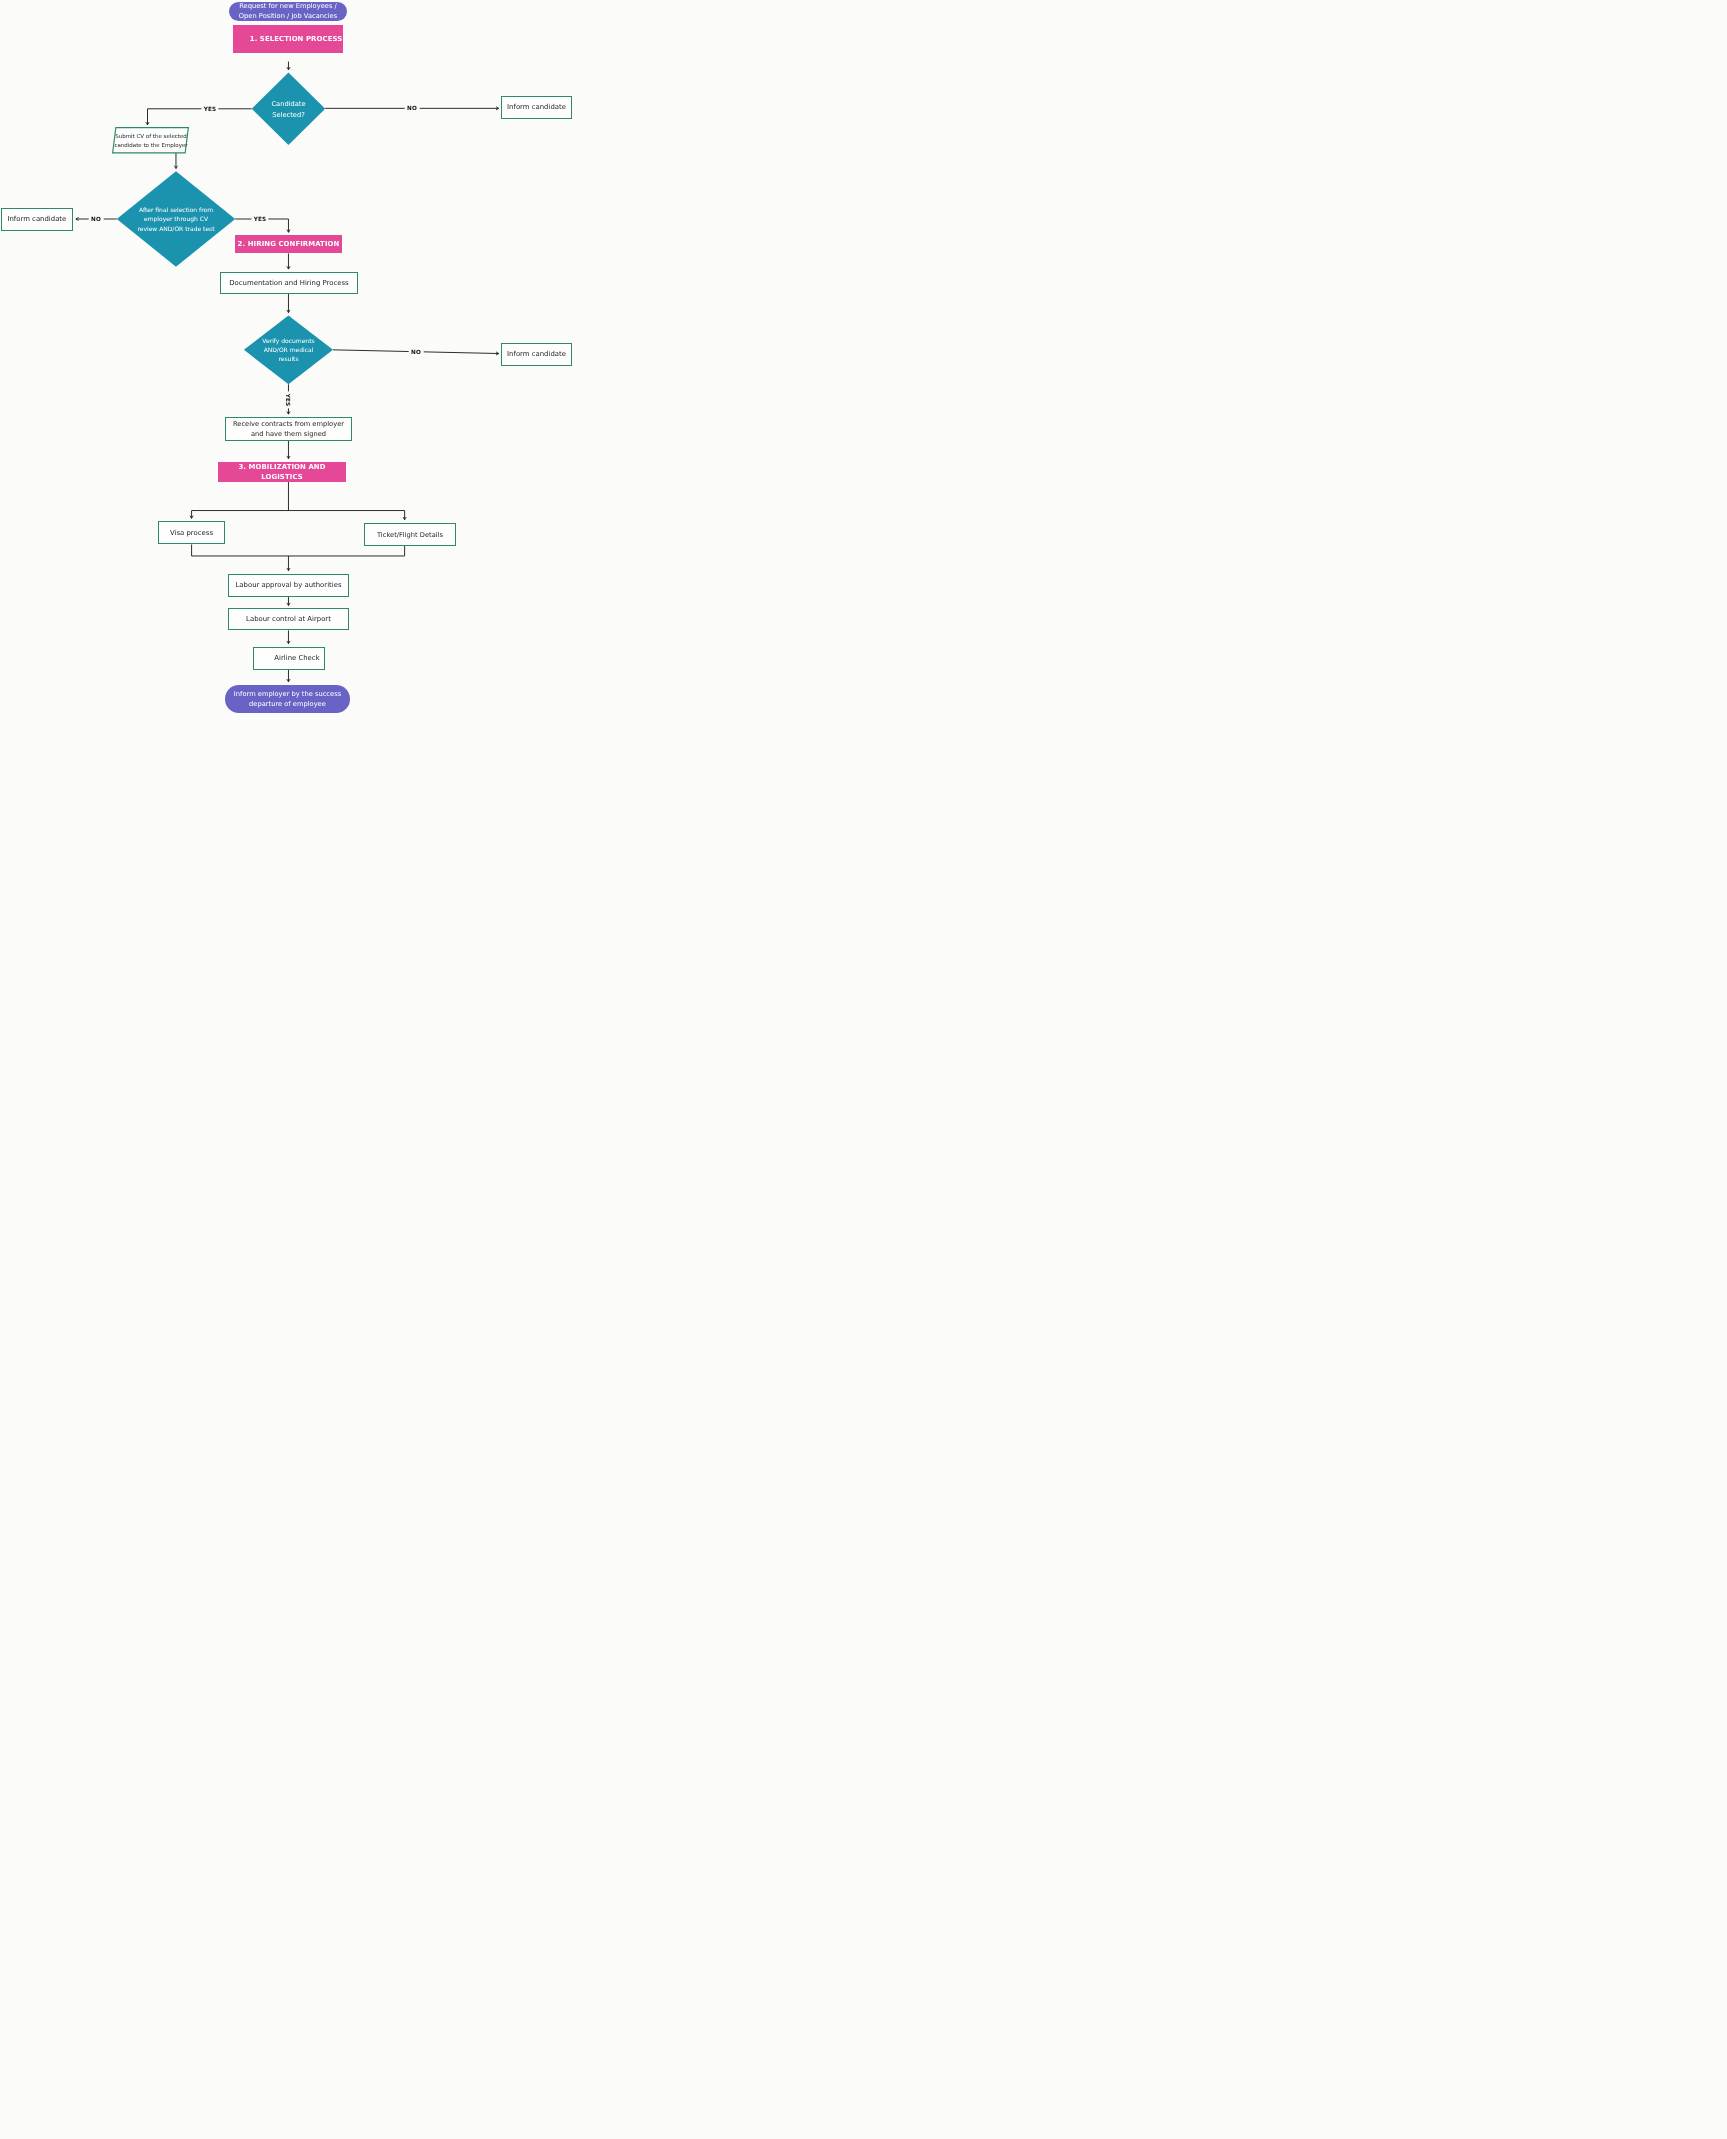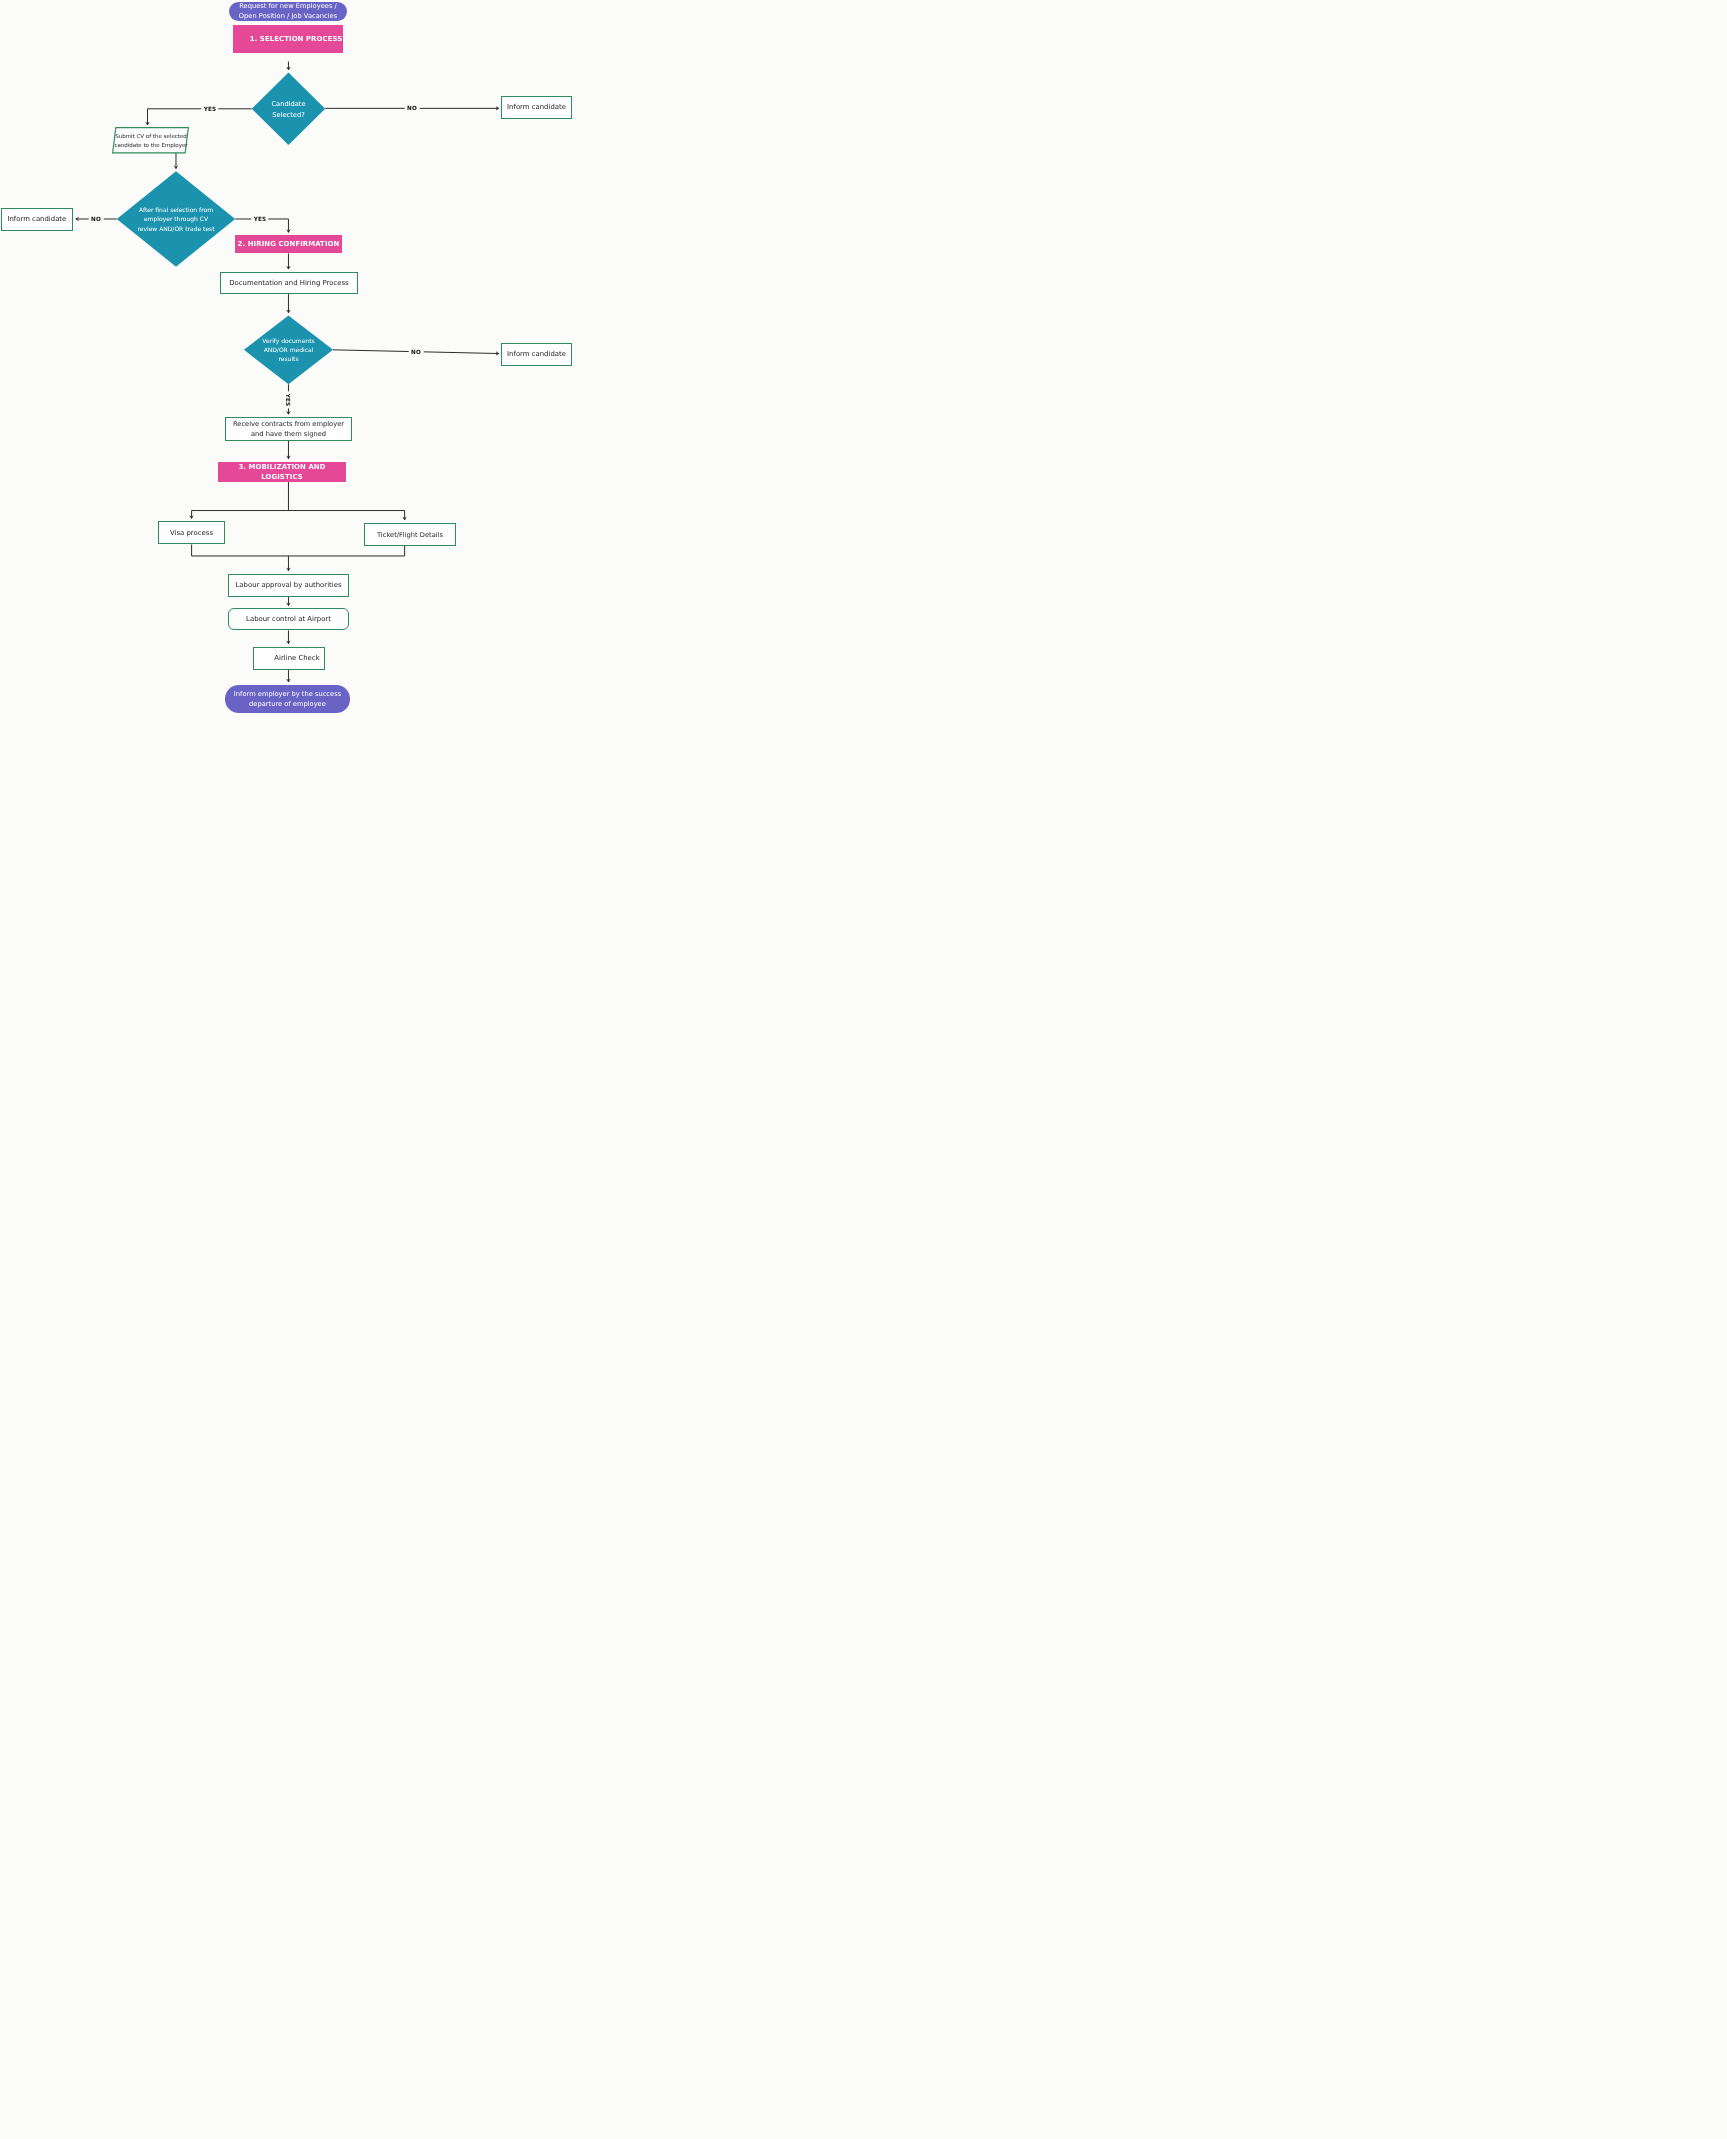--- a/index.html
+++ b/index.html
@@ -32,21 +32,21 @@
   #n-inform2{left:0.9px;top:208px;width:72px;height:23px;}
   #n-hiring{left:235px;top:235px;width:107px;height:18.4px;}
   #n-doc{left:220px;top:272px;width:138px;height:22px;}
   #t-d3{left:244px;top:315px;width:89px;height:69px;font-size:6px;}
   #n-inform3{left:501px;top:343px;width:71px;height:23px;}
   #n-receive{left:225px;top:417px;width:127px;height:24px;font-size:6.7px;}
   #n-mobilization{left:218px;top:462px;width:128px;height:20px;}
   #n-visa{left:158px;top:521px;width:67px;height:23.4px;}
   #n-ticket{left:364px;top:523px;width:92px;height:23.4px;font-size:6.7px;}
   #n-lapproval{left:228px;top:574px;width:121px;height:23px;}
-  #n-lcontrol{left:228px;top:608px;width:121px;height:22px;border-radius:6px;}
+  #n-lcontrol{left:228px;top:608px;width:121px;height:22px;}
   #n-airline{left:253px;top:647px;width:72px;height:23px;padding-left:16px;}
   #n-end{left:225px;top:685px;width:125px;height:27.6px;}
   #el-yes1{left:210px;top:109px;}
   #el-no1{left:412px;top:108px;}
   #el-no2{left:96px;top:219px;}
   #el-yes2{left:260px;top:219px;}
   #el-no3{left:416px;top:352px;}
   #el-yes3{left:288px;top:400px;}
 </style>
 </head>

